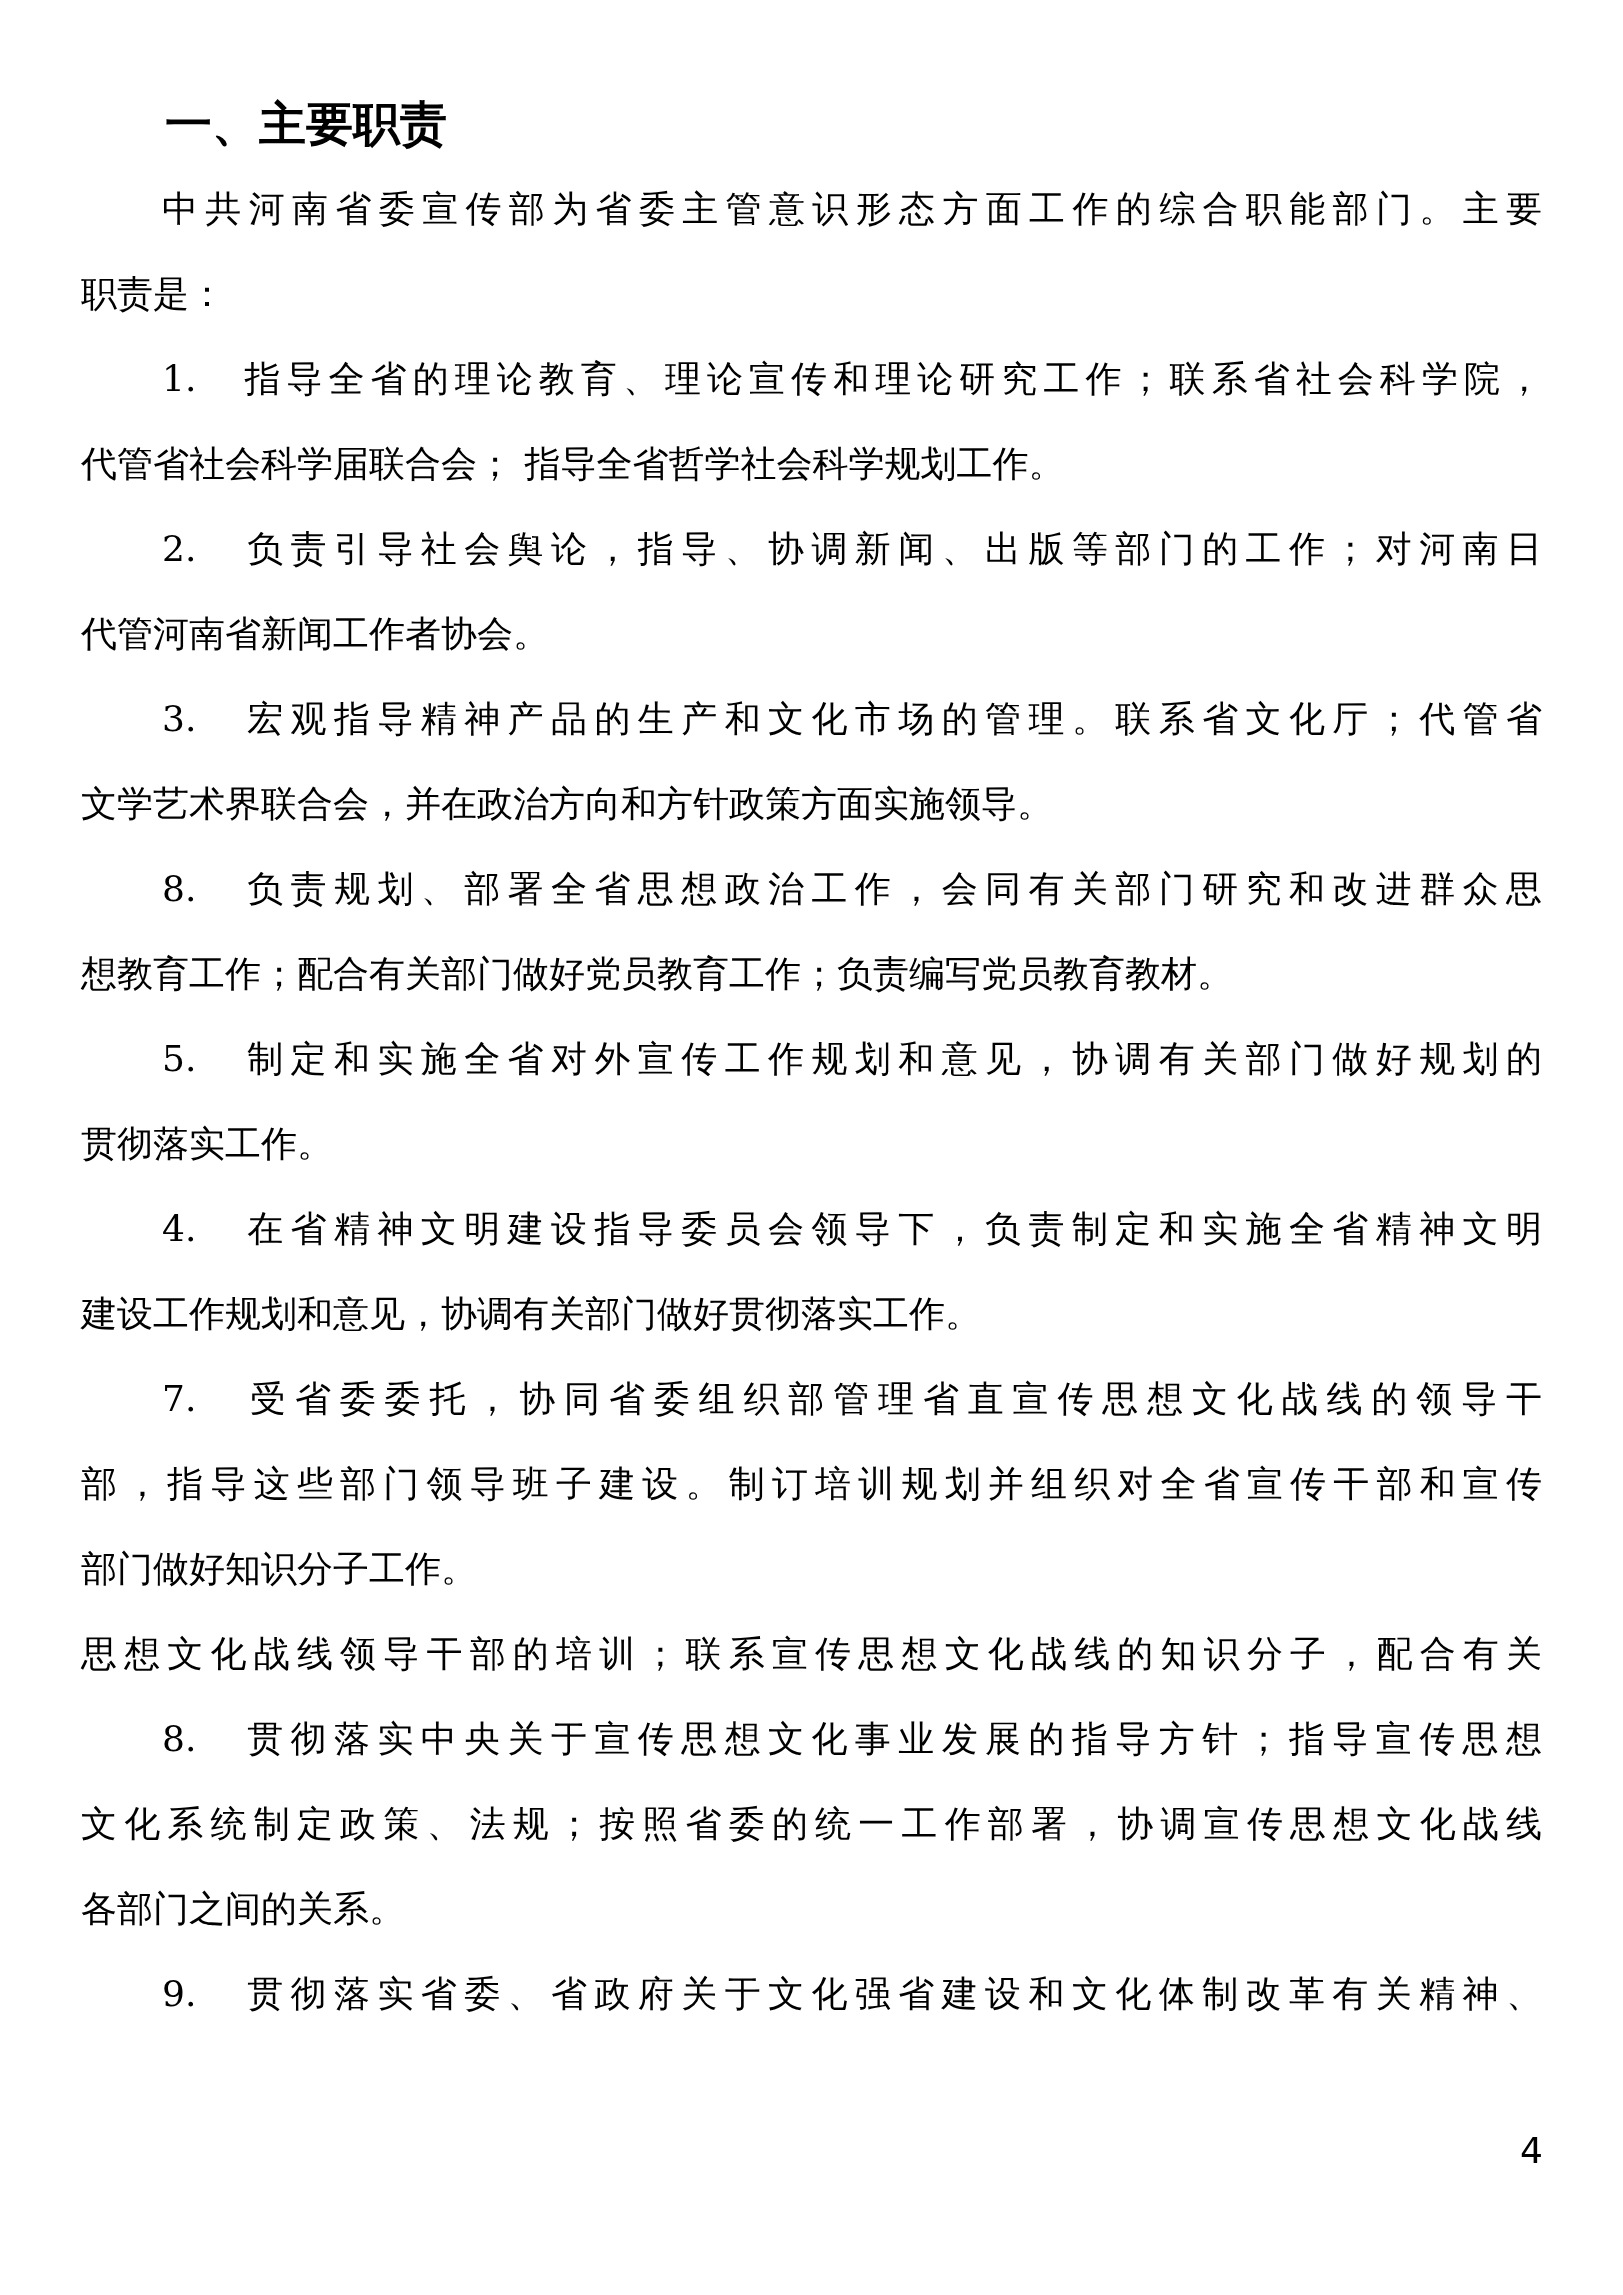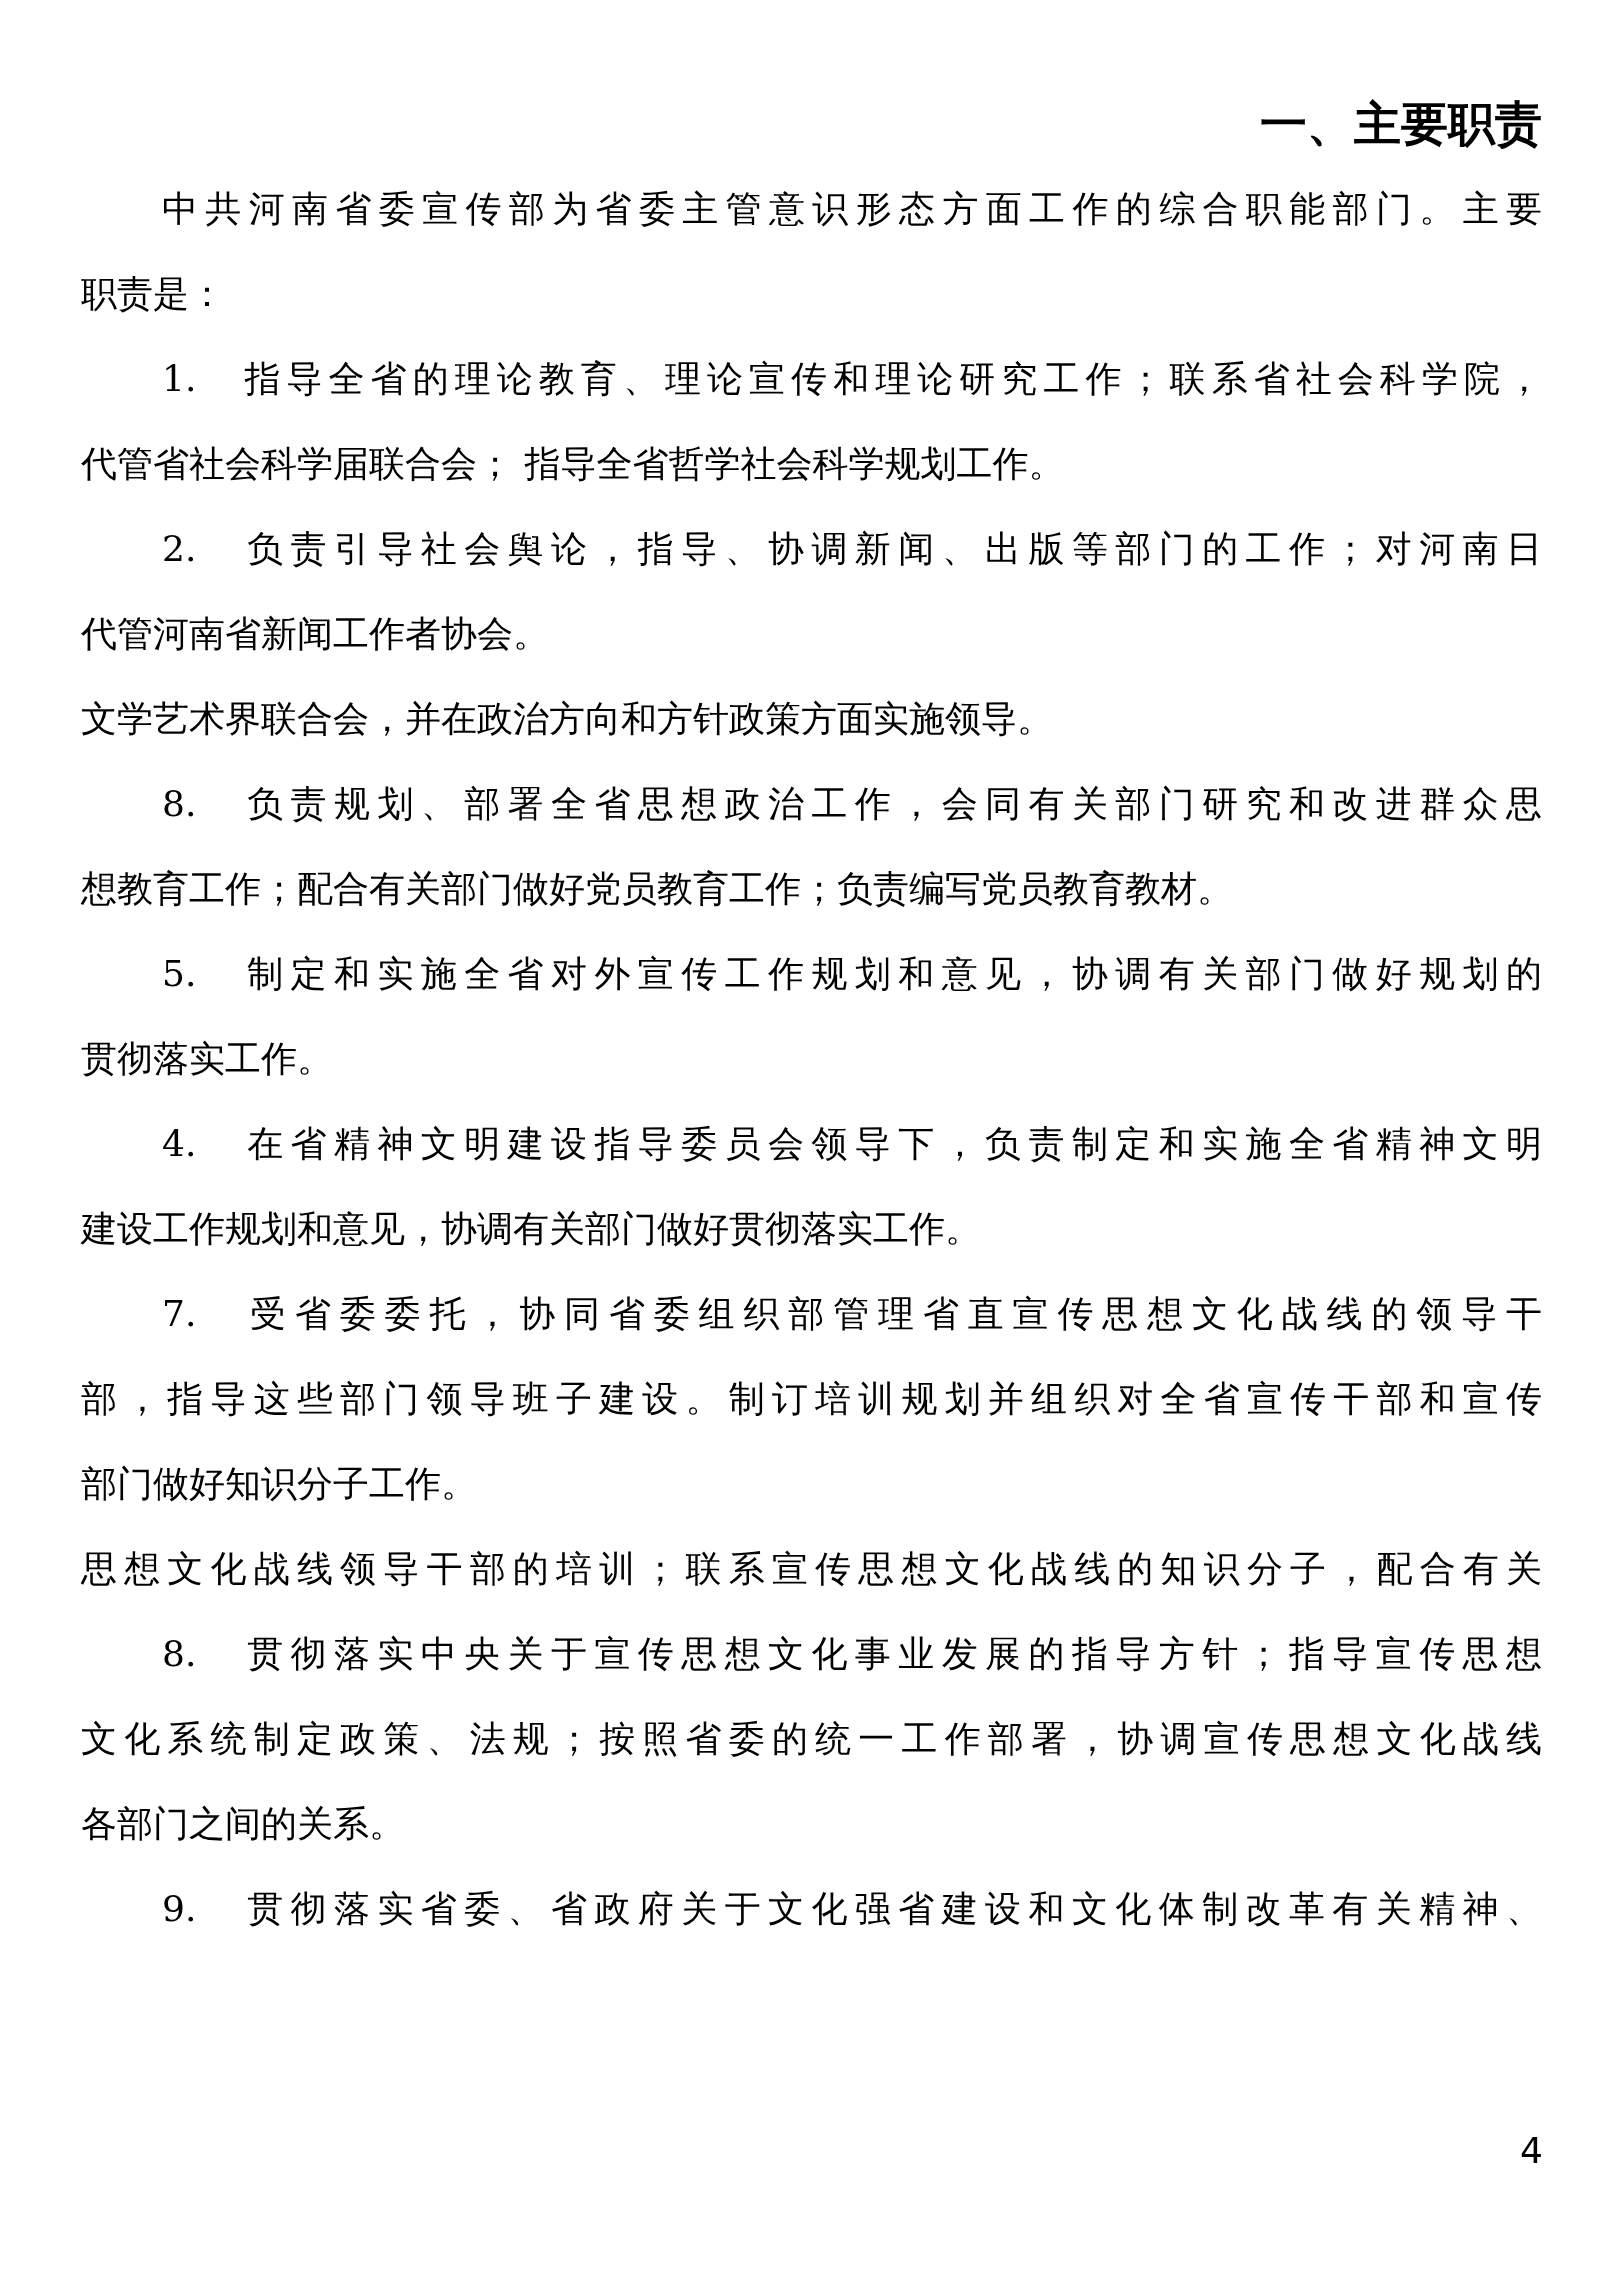--- a/index.html
+++ b/index.html
@@ -19,21 +19,20 @@
     overflow: hidden;
   }
   .heading {
     margin: 0;
     font-family: "DejaVu Sans", "Liberation Sans", sans-serif;
     font-weight: 700;
     font-size: 47px;
     line-height: 85px;
     text-indent: 84px;
     white-space: nowrap;
-    text-align: right;
   }
   .ln {
     margin: 0;
     font-size: 36px;
     line-height: 85px;
     text-align: left;
   }
   .ln.ind { text-indent: 81px; }
   .ln.fill {
     text-align: justify;
@@ -59,20 +58,21 @@
 
   <p class="ln ind fill">中共河南省委宣传部为省委主管意识形态方面工作的综合职能部门。主要</p>
   <p class="ln">职责是：</p>
 
   <p class="ln ind fill">1.　指导全省的理论教育、理论宣传和理论研究工作；联系省社会科学院，</p>
   <p class="ln">代管省社会科学届联合会； 指导全省哲学社会科学规划工作。</p>
 
   <p class="ln ind fill">2.　负责引导社会舆论，指导、协调新闻、出版等部门的工作；对河南日</p>
   <p class="ln">代管河南省新闻工作者协会。</p>
 
+  <p class="ln ind fill">3.　宏观指导精神产品的生产和文化市场的管理。联系省文化厅；代管省</p>
   <p class="ln">文学艺术界联合会，并在政治方向和方针政策方面实施领导。</p>
 
   <p class="ln ind fill">8.　负责规划、部署全省思想政治工作，会同有关部门研究和改进群众思</p>
   <p class="ln">想教育工作；配合有关部门做好党员教育工作；负责编写党员教育教材。</p>
 
   <p class="ln ind fill">5.　制定和实施全省对外宣传工作规划和意见，协调有关部门做好规划的</p>
   <p class="ln">贯彻落实工作。</p>
 
   <p class="ln ind fill">4.　在省精神文明建设指导委员会领导下，负责制定和实施全省精神文明</p>
   <p class="ln">建设工作规划和意见，协调有关部门做好贯彻落实工作。</p>

